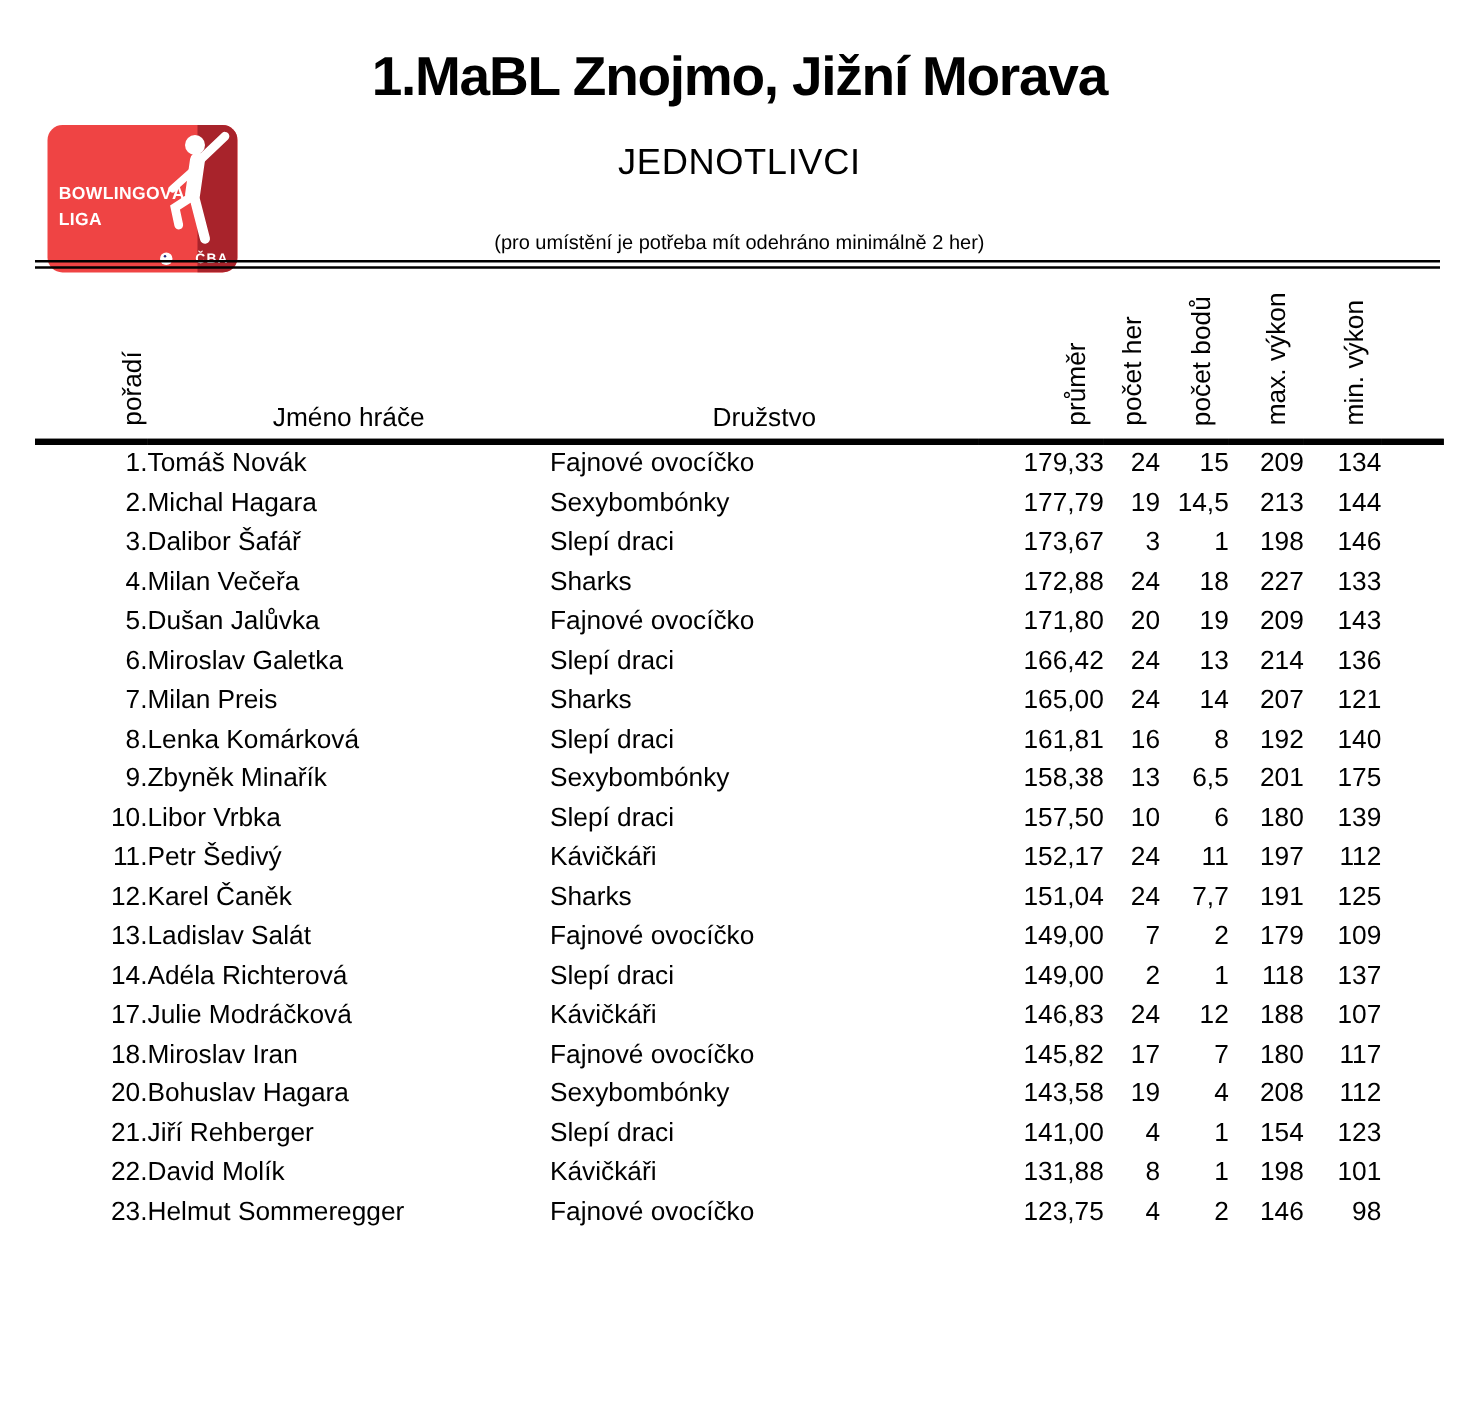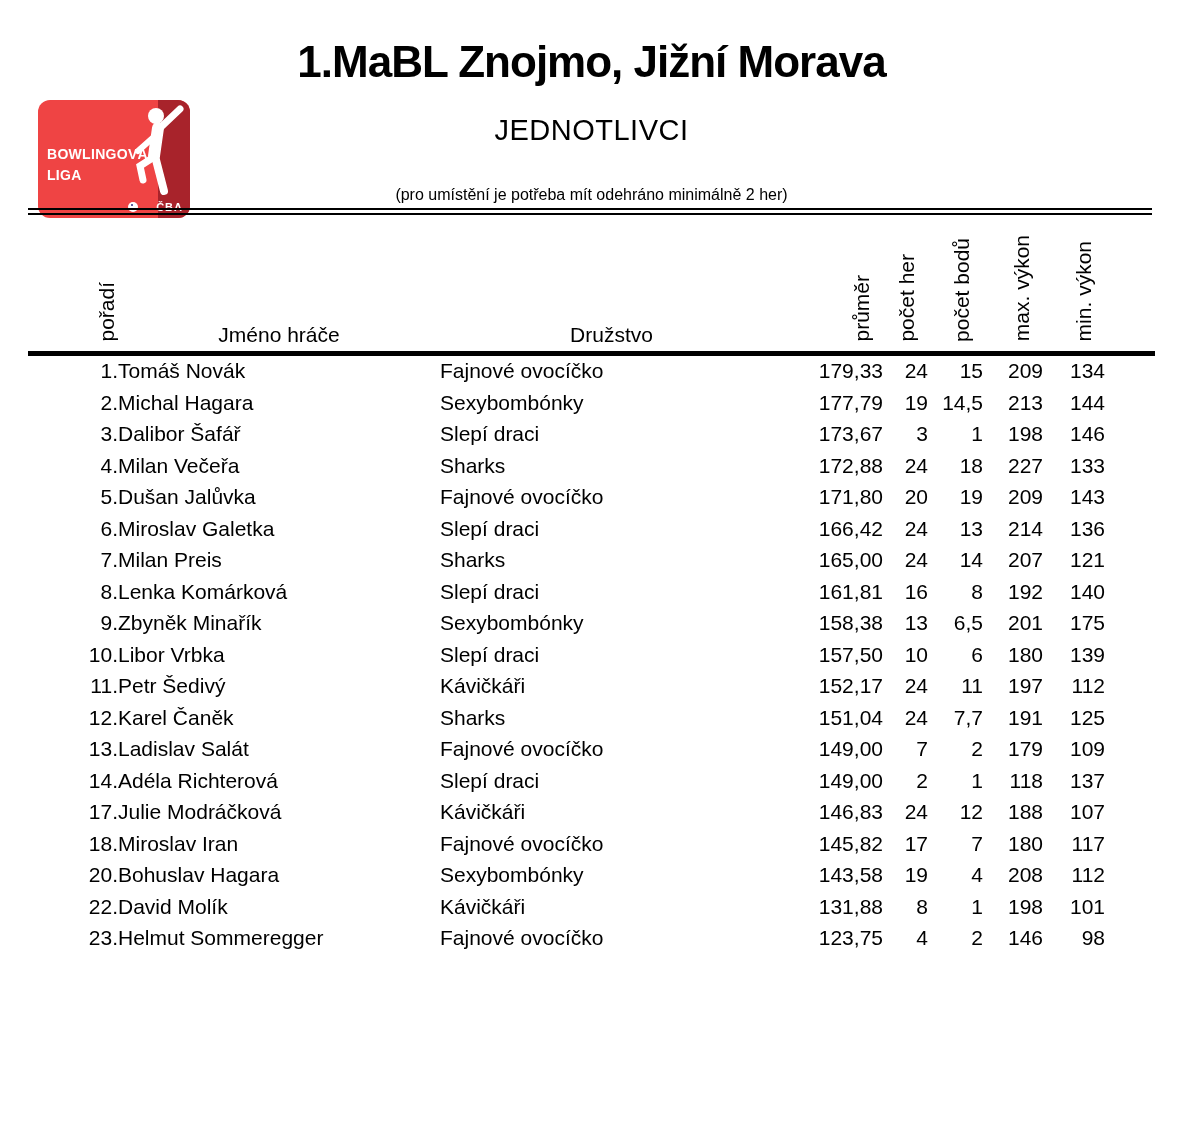--- a/index.html
+++ b/index.html
@@ -415,20 +415,31 @@
     <td class="c-name">Bohuslav Hagara</td>
     <td class="c-team">Sexybombónky</td>
     <td class="c-num">143,58</td>
     <td class="c-num">19</td>
     <td class="c-num">4</td>
     <td class="c-num">208</td>
     <td class="c-num">112</td>
     <td></td>
   </tr>
 
+  <tr>
+    <td class="c-rank">21.</td>
+    <td class="c-name">Jiří Rehberger</td>
+    <td class="c-team">Slepí draci</td>
+    <td class="c-num">141,00</td>
+    <td class="c-num">4</td>
+    <td class="c-num">1</td>
+    <td class="c-num">154</td>
+    <td class="c-num">123</td>
+    <td></td>
+  </tr>
 
   <tr>
     <td class="c-rank">22.</td>
     <td class="c-name">David Molík</td>
     <td class="c-team">Kávičkáři</td>
     <td class="c-num">131,88</td>
     <td class="c-num">8</td>
     <td class="c-num">1</td>
     <td class="c-num">198</td>
     <td class="c-num">101</td>

